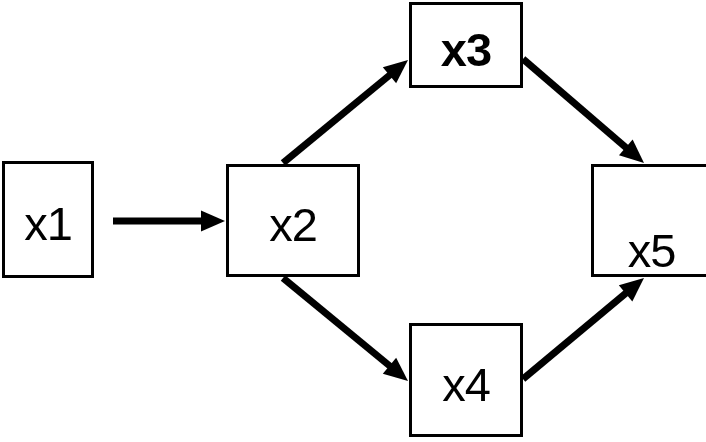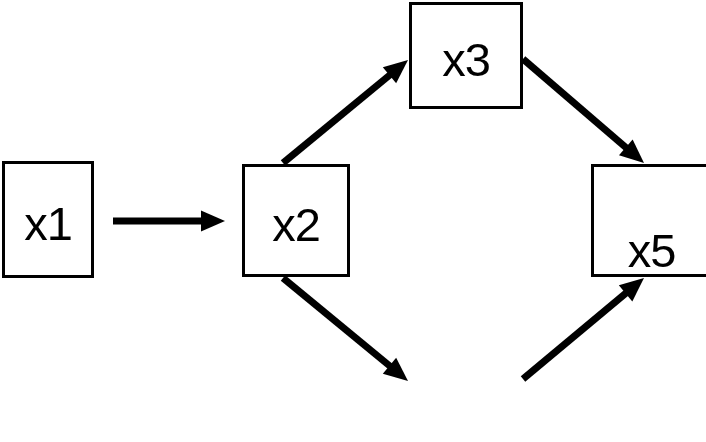--- a/index.html
+++ b/index.html
@@ -52,22 +52,25 @@
       <polygon points="408,381 382.8007541444159,373.841228575389 396.1551505147769,357.6344368637858" fill="#000000"></polygon>
       <line x1="523" y1="59" x2="628.0742074690847" y2="149.31171551061834" stroke="#000000" stroke-width="7"></line>
       <polygon points="644,163 618.9549520056918,155.31914256330714 632.6432364950734,139.39335003239194" fill="#000000"></polygon>
       <line x1="523" y1="379" x2="627.8782795464998" y2="291.45697327110344" stroke="#000000" stroke-width="7"></line>
       <polygon points="644,278 632.3036632601229,301.44025825086834 618.8466899890195,285.31853779736815" fill="#000000"></polygon>
     </svg>
 
   <div class="node" style="left: 2px; top: 161px; width: 92px; height: 117px;">
     <span class="node-label">x1</span>
   </div>
-  <div class="node" style="left: 242px; top: 164px; width: 108px; height: 113px;">
+  <div class="node" style="left: 226px; top: 164px; width: 134px; height: 113px;">
     <span class="node-label">x2</span>
   </div>
-  <div class="node" style="left: 409px; top: 2px; width: 114px; height: 107px;">
+  <div class="node" style="left: 409px; top: 2px; width: 114px; height: 86px; font-weight: bold;">
     <span class="node-label">x3</span>
+  </div>
+  <div class="node" style="left: 409px; top: 323px; width: 114px; height: 114px;">
+    <span class="node-label">x4</span>
   </div>
   <div class="node" style="left: 591px; top: 164px; width: 121px; height: 113px; align-items: flex-end;">
     <span class="node-label">x5</span>
   </div>
 </div>
 
 </body></html>

